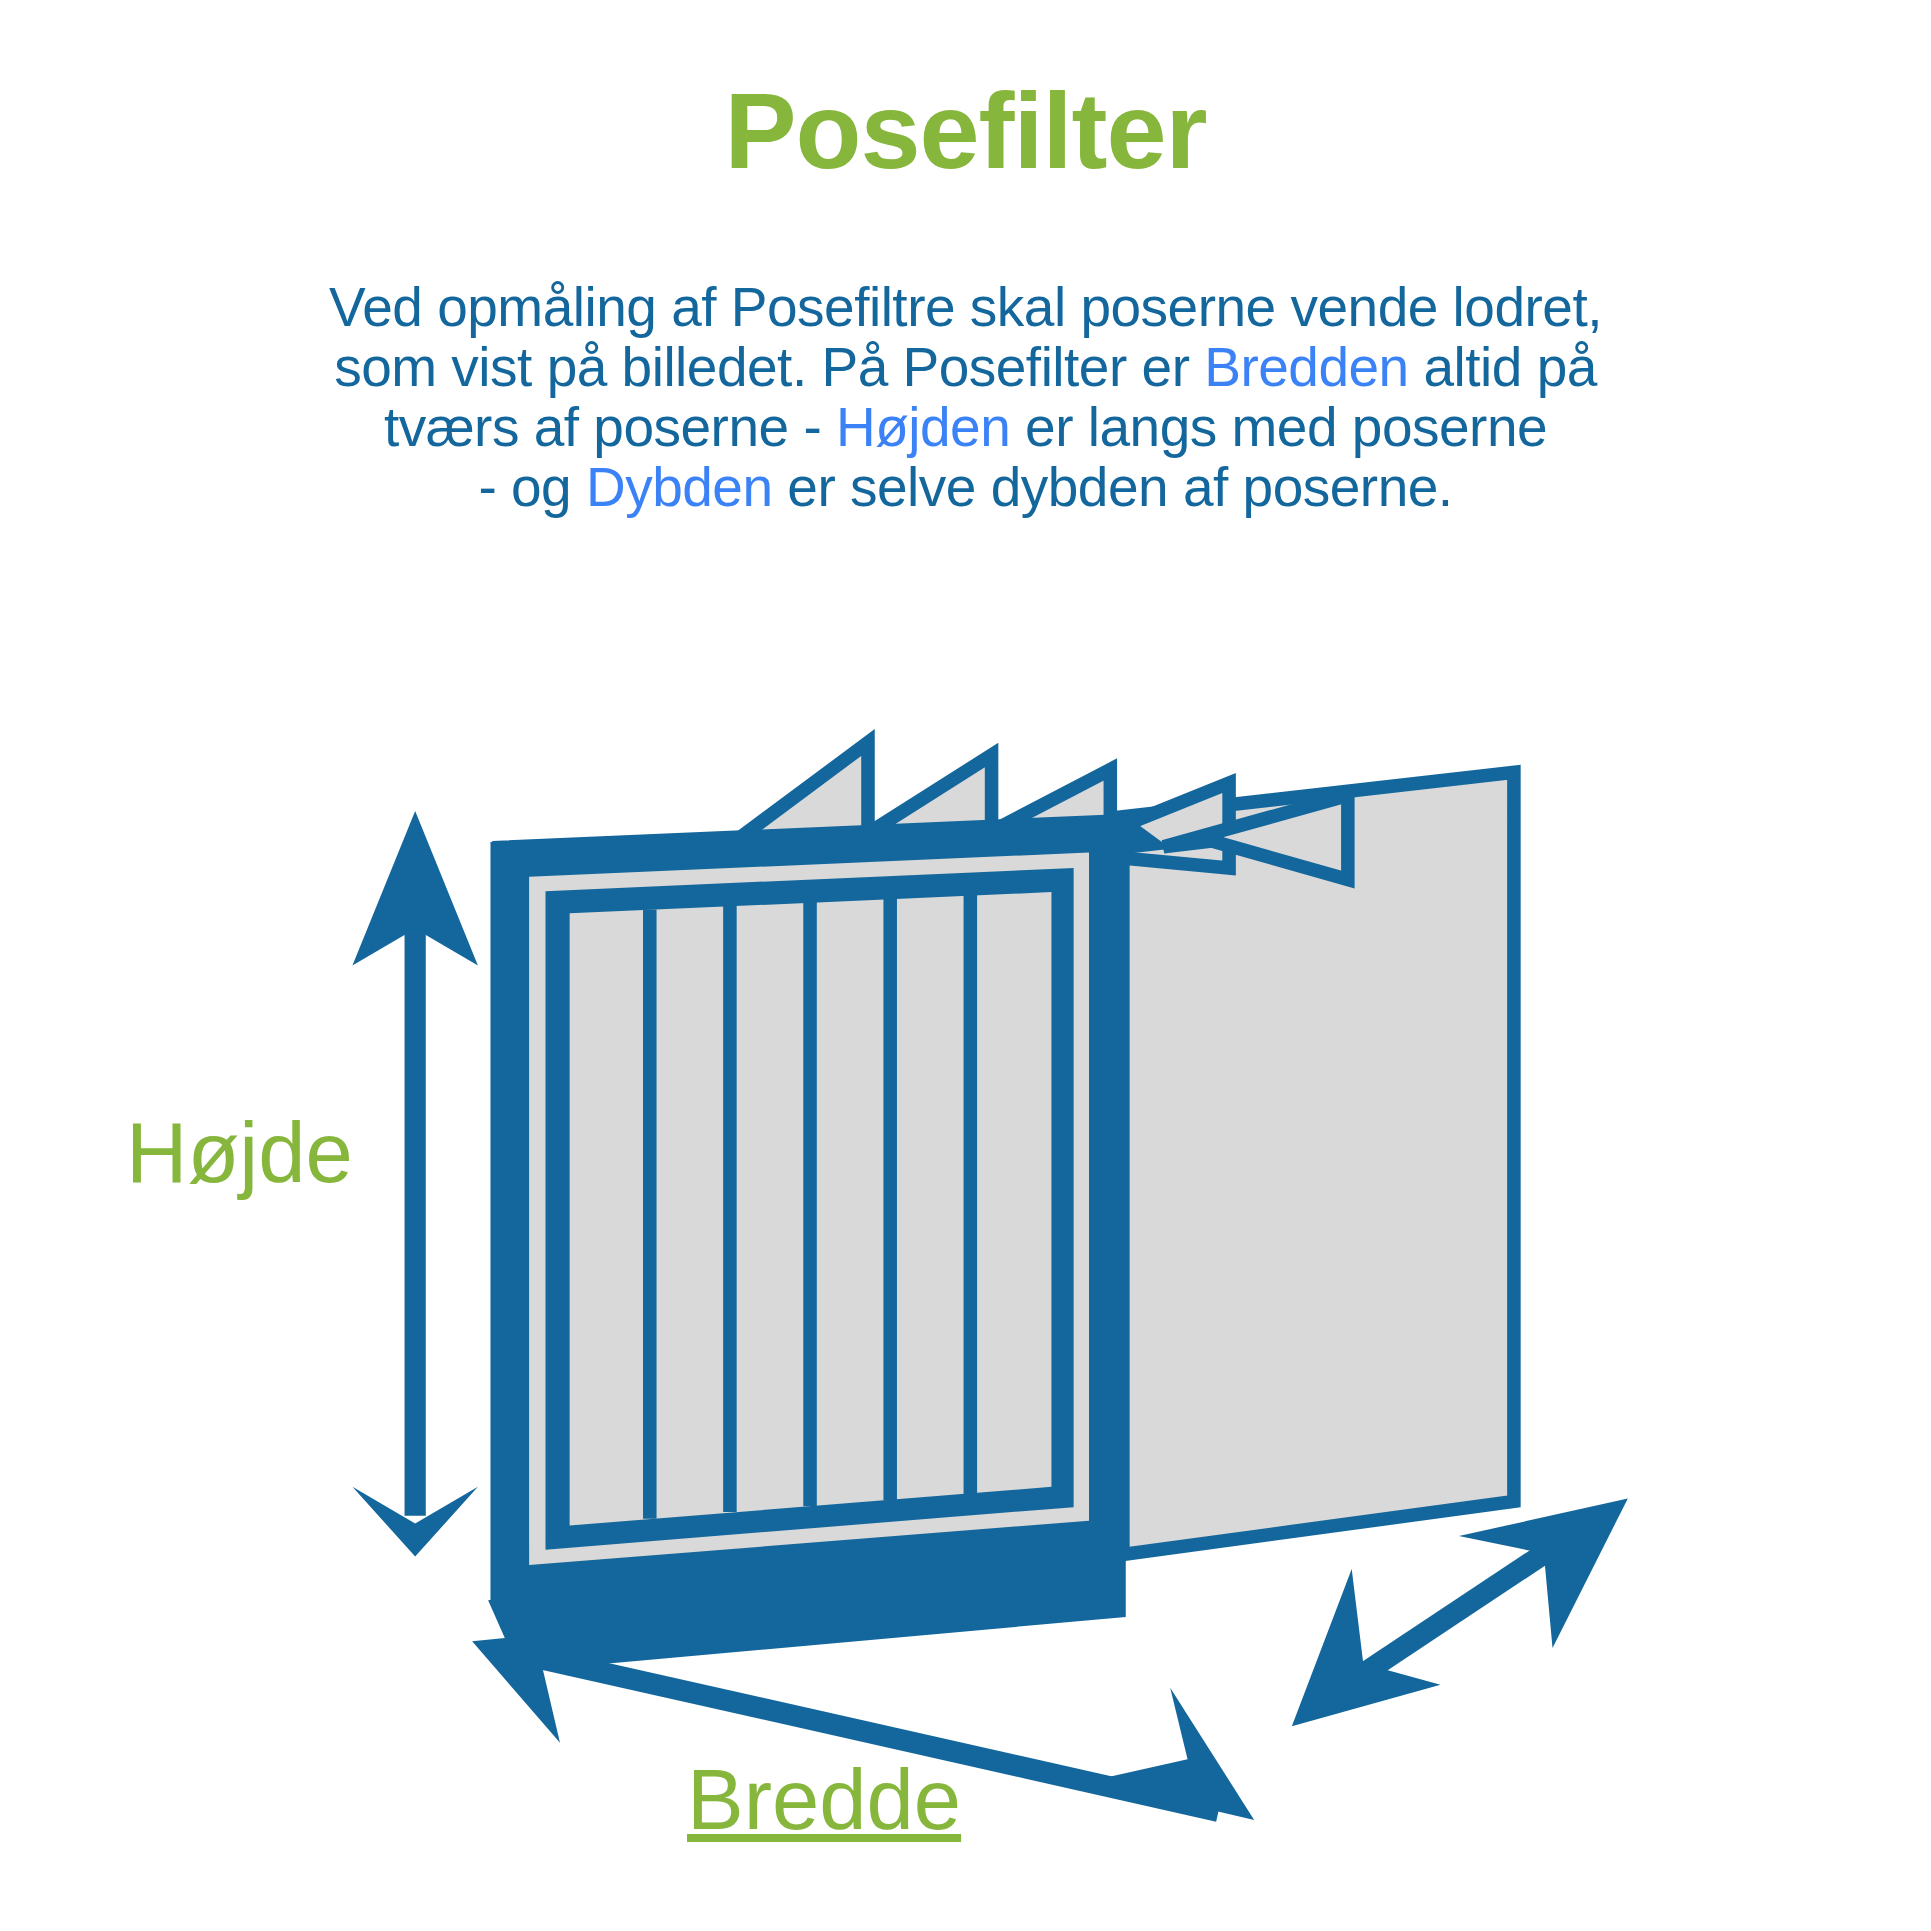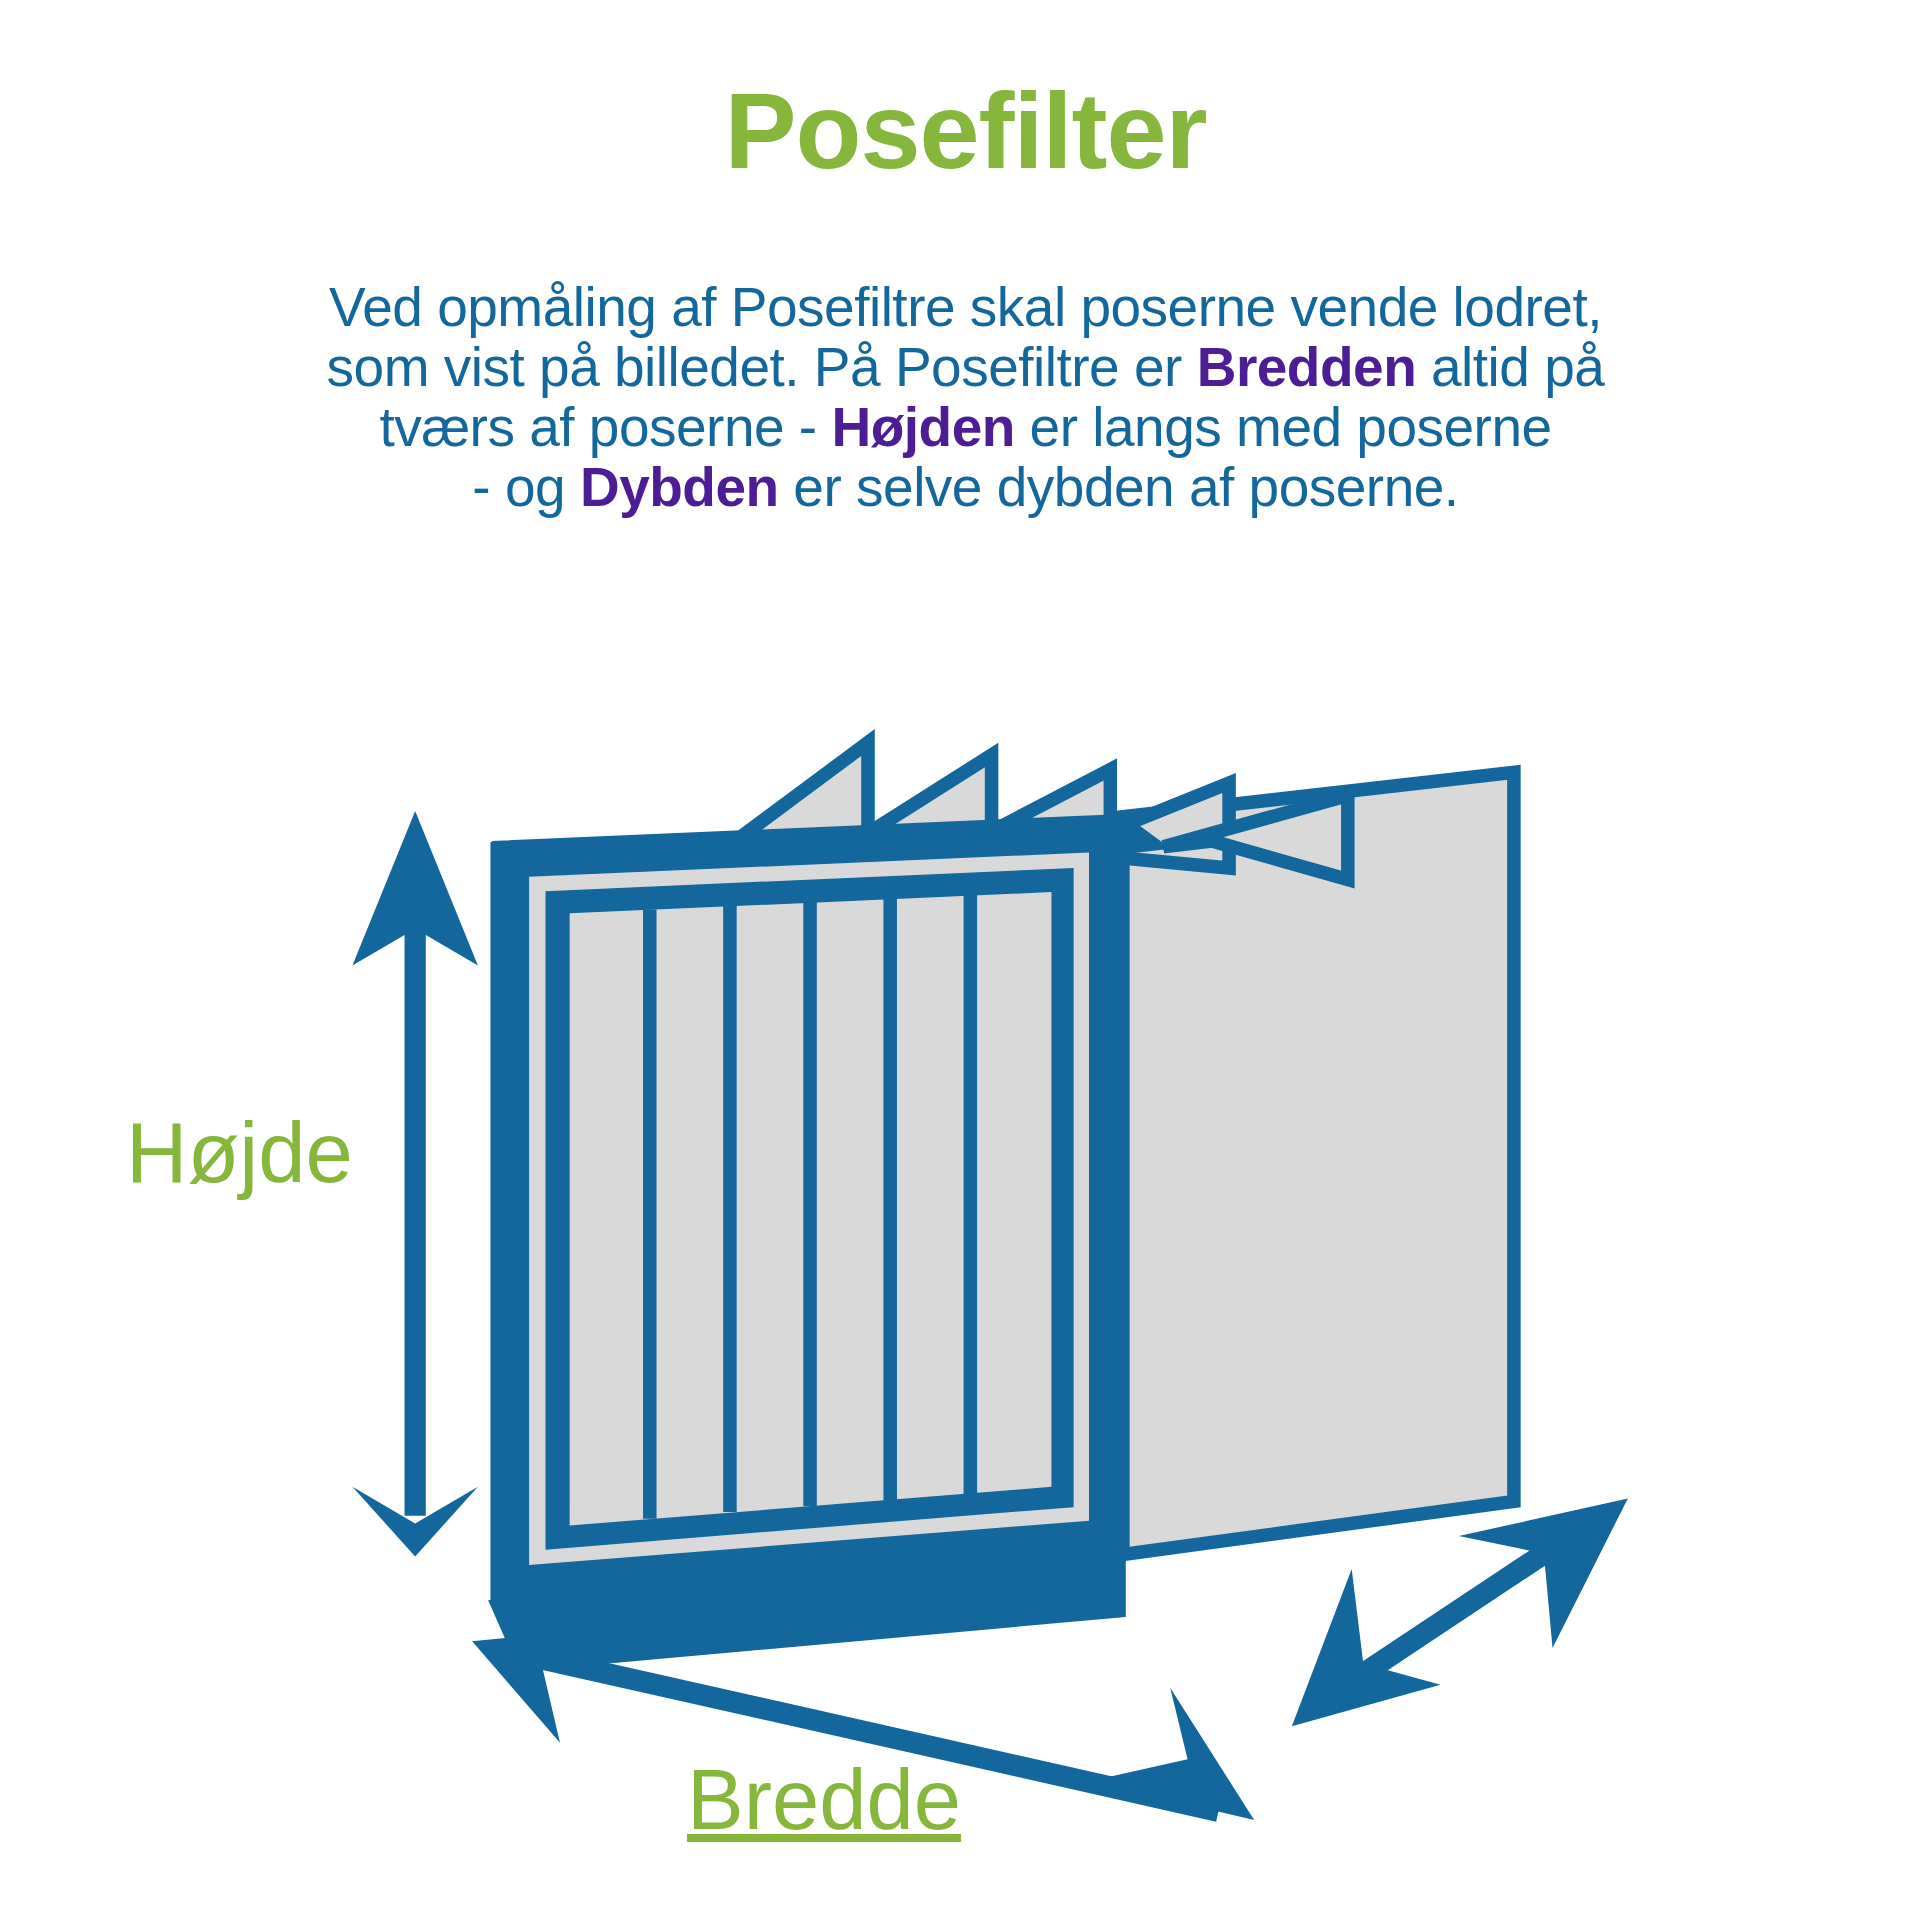--- a/index.html
+++ b/index.html
@@ -40,21 +40,21 @@
     position: absolute;
     top: 278px;
     left: 58px;
     width: 1815px;
     text-align: center;
     font-size: 55px;
     line-height: 1.09;
     color: #14679c;
     letter-spacing: -0.5px;
   }
-  #intro .hl { color: #4c1d95; font-weight: bold; }
+  #intro .hl { color: #3b82f6; }
 
   
   #diagram {
     position: absolute;
     left: 0;
     top: 0;
     width: 1931px;
     height: 1931px;
   }
 
@@ -72,21 +72,21 @@
 </style>
 </head>
 <body>
 
 <div id="page">
 
   <div id="title">Posefilter</div>
 
   <div id="intro">
     <span>Ved opmåling af Posefiltre skal poserne vende lodret,</span><br>
-    <span>som vist på billedet. På Posefiltre er </span><span class="hl">Bredden</span><span> altid på</span><br>
+    <span>som vist på billedet. På Posefilter er </span><span class="hl">Bredden</span><span> altid på</span><br>
     <span>tværs af poserne - </span><span class="hl">Højden</span><span> er langs med poserne</span><br>
     <span>- og </span><span class="hl">Dybden</span><span> er selve dybden af poserne.</span>
   </div>
 
   <svg id="diagram" viewBox="0 0 2000 2000">
 
     <g>
 
       <polygon fill="#d9d9d9" stroke="#14679c" stroke-width="14" stroke-linejoin="miter" points="1163,846 1568,800 1568,1555 1163,1610"></polygon>
 

